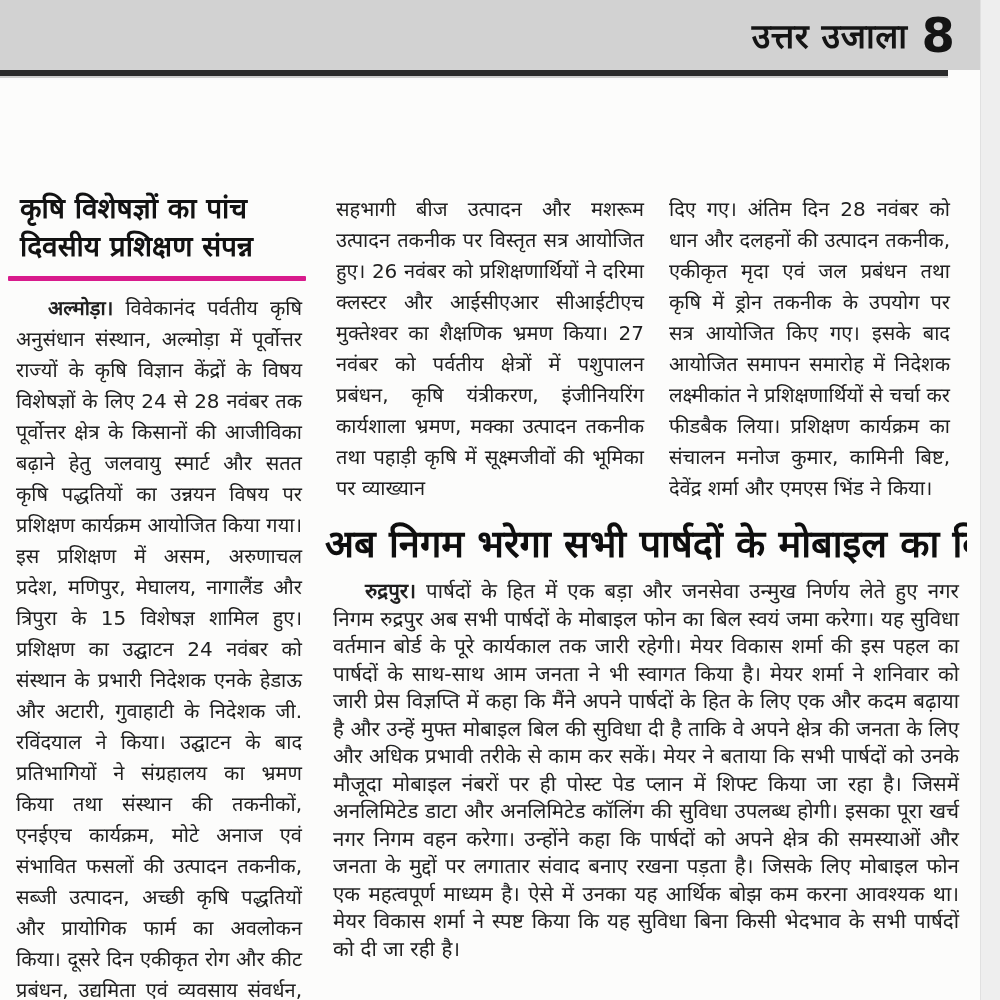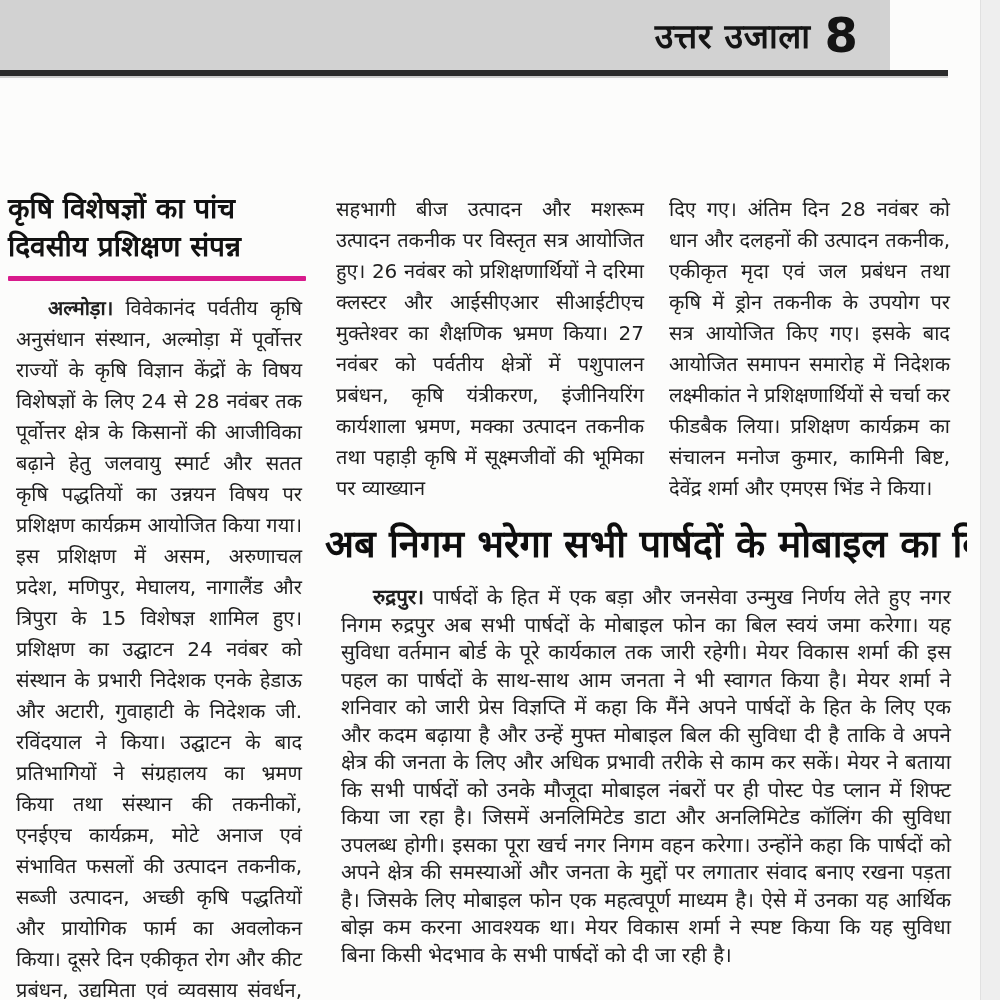--- a/index.html
+++ b/index.html
@@ -11,24 +11,24 @@
   body{
     width:1000px;height:1000px;
     background:#ffffff;
     font-family:"DejaVu Sans","Liberation Sans",sans-serif;
   }
   .page{
     position:relative;width:1000px;height:1000px;
     background:#fcfcfb;overflow:hidden;color:var(--text);
   }
   .masthead{
-    position:absolute;left:0;top:0;width:890px;height:70px;
+    position:absolute;left:0;top:0;width:1000px;height:70px;
     background:var(--banner-bg);
     display:flex;align-items:center;justify-content:flex-end;
-    padding-right:32px;box-sizing:border-box;gap:14px;
+    padding-right:45px;box-sizing:border-box;gap:14px;
   }
   .masthead-title{
     font-size:34px;font-weight:bold;color:#141414;letter-spacing:0.5px;
   }
   .page-number{
     font-size:48px;font-weight:bold;color:#141414;line-height:1;
   }
   .masthead-rule{
     position:absolute;left:0;top:70px;width:948px;height:6px;
     background:#2b2b2b;box-shadow:0 2px 0 rgba(0,0,0,0.18);
@@ -40,42 +40,42 @@
   .headline1{
     position:absolute;left:2px;top:84px;width:956px;height:86px;
     margin:0;font-size:52px;line-height:84px;font-weight:bold;
     color:#0e0e0e;white-space:nowrap;overflow:hidden;letter-spacing:-1px;
   }
   .col{position:absolute;box-sizing:border-box;}
   .col1{left:8px;top:190px;width:302px;}
   .col2{left:328px;top:186px;width:324px;}
   .col3{left:661px;top:186px;width:297px;}
   .subheadline{
-    margin:0 0 10px 0;font-size:28px;line-height:38px;font-weight:bold;
+    margin:0 0 10px 12px;font-size:28px;line-height:38px;font-weight:bold;
     color:#121212;
   }
   .accent-rule{
     width:298px;height:5px;background:var(--accent-underline);
     margin:0 0 12px 0;border-radius:1px;
   }
   .body1{
     margin:8px;font-size:20px;line-height:31px;text-align:justify;
     color:var(--text);
   }
   .indented{text-indent:32px;}
   .dateline{font-weight:bold;}
   .article2{
     position:absolute;left:325px;top:520px;width:642px;box-sizing:border-box;
   }
   .headline2{
     margin:0 0 10px 0;font-size:38px;line-height:48px;font-weight:bold;
     color:#0e0e0e;text-align:center;white-space:nowrap;overflow:hidden;
   }
   .body2{
-    margin:16px;font-size:20.5px;line-height:27.5px;text-align:justify;
+    margin:8px;font-size:20.5px;line-height:27.5px;text-align:justify;
     color:var(--text);
   }
 </style>
 </head>
 <body>
 
 <div class="page">
 
   <div class="masthead">
     <span class="masthead-title">उत्तर उजाला</span>

